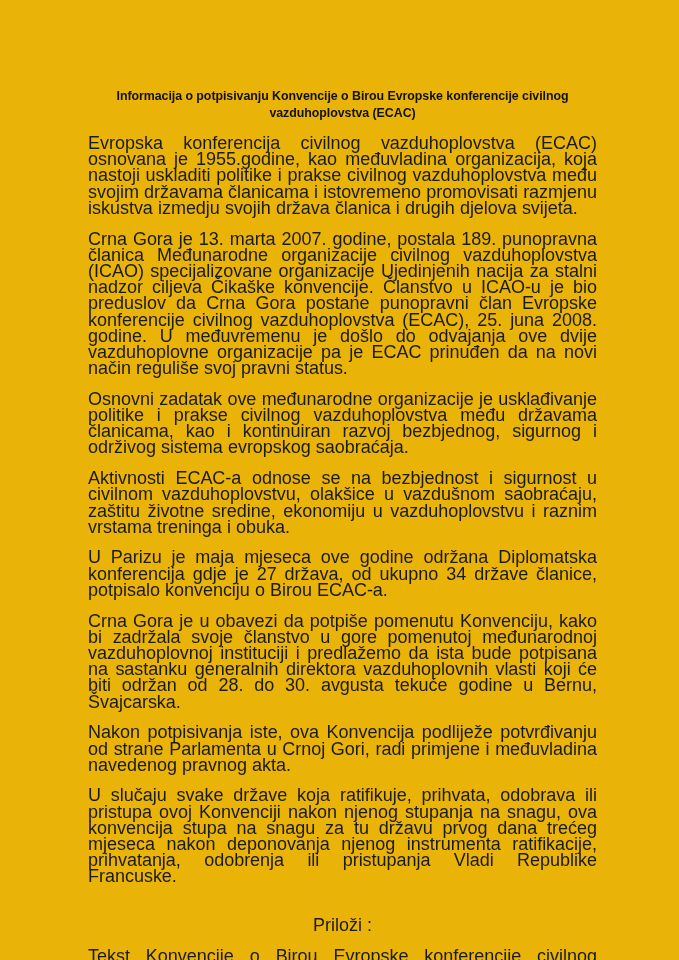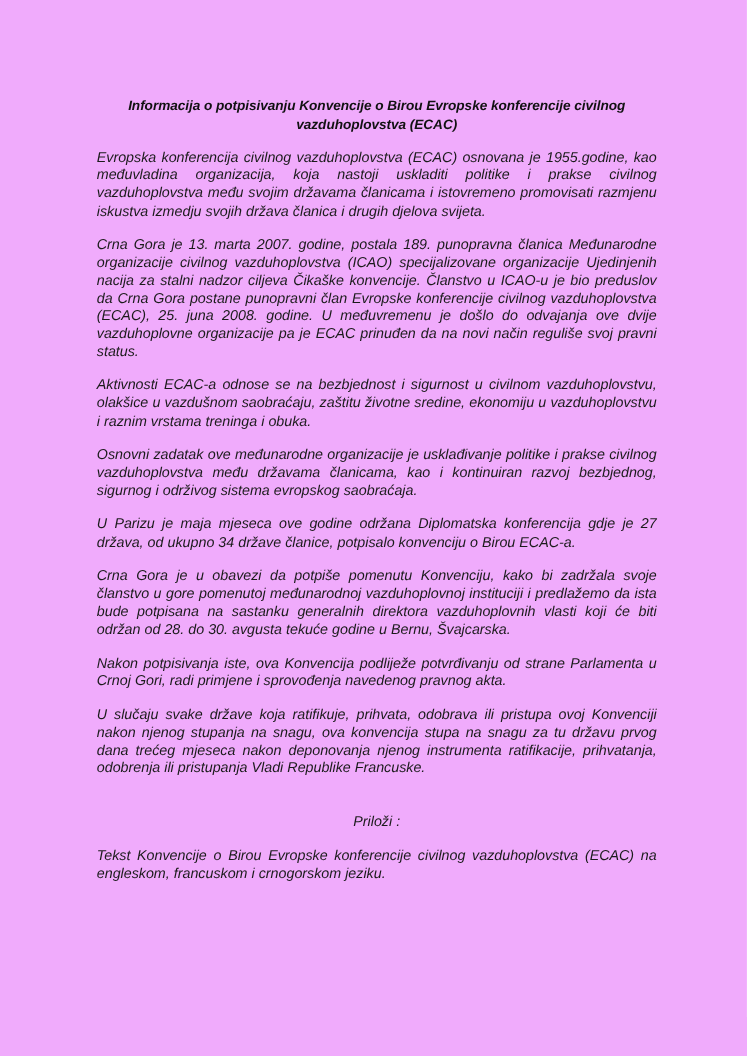--- a/index.html
+++ b/index.html
@@ -9,43 +9,42 @@
     background: #ffffff;
   }
   body {
     font-family: "Liberation Sans", sans-serif;
     color: #1b1b1b;
   }
   .page {
     position: relative;
     width: 679px;
     height: 960px;
-    background: #f0abfc;
+    background: #eab308;
     overflow: hidden;
     box-sizing: border-box;
-    font-style: italic;
   }
   .doc-body {
     position: absolute;
     left: 88px;
     top: 88px;
     width: 509px;
   }
   .doc-title {
     font-size: 12.4px;
     font-weight: bold;
     line-height: 16.5px;
     text-align: center;
     margin: 0 0 14px 0;
     padding: 0 26px;
     letter-spacing: -0.05px;
     color: #111111;
   }
   .para {
-    font-size: 13px;
+    font-size: 18px;
     line-height: 16.2px;
     text-align: justify;
     text-justify: inter-word;
     margin: 0 0 14.5px 0;
     color: #1b1b1b;
     letter-spacing: -0.02px;
     word-spacing: 0.1px;
   }
   .para:last-child {
     margin-bottom: 12px;
@@ -62,29 +61,29 @@
 
 <div class="page">
   <div class="doc-body">
 
     <h1 class="doc-title">Informacija o potpisivanju Konvencije o Birou Evropske konferencije civilnog vazduhoplovstva (ECAC)</h1>
 
     <p class="para">Evropska konferencija civilnog vazduhoplovstva (ECAC) osnovana je 1955.godine, kao međuvladina organizacija, koja nastoji uskladiti politike i prakse civilnog vazduhoplovstva među svojim državama članicama i istovremeno promovisati razmjenu iskustva izmedju svojih država članica i drugih djelova svijeta.</p>
 
     <p class="para">Crna Gora je 13. marta 2007. godine, postala 189. punopravna članica Međunarodne organizacije civilnog vazduhoplovstva (ICAO) specijalizovane organizacije Ujedinjenih nacija za stalni nadzor ciljeva Čikaške konvencije. Članstvo u ICAO-u je bio preduslov da Crna Gora postane punopravni član Evropske konferencije civilnog vazduhoplovstva (ECAC), 25. juna 2008. godine. U međuvremenu je došlo do odvajanja ove dvije vazduhoplovne organizacije pa je ECAC prinuđen da na novi način reguliše svoj pravni status.</p>
 
+    <p class="para">Osnovni zadatak ove međunarodne organizacije je usklađivanje politike i prakse civilnog vazduhoplovstva među državama članicama, kao i kontinuiran razvoj bezbjednog, sigurnog i održivog sistema evropskog saobraćaja.</p>
+
     <p class="para">Aktivnosti ECAC-a odnose se na bezbjednost i sigurnost u civilnom vazduhoplovstvu, olakšice u vazdušnom saobraćaju, zaštitu životne sredine, ekonomiju u vazduhoplovstvu i raznim vrstama treninga i obuka.</p>
-
-    <p class="para">Osnovni zadatak ove međunarodne organizacije je usklađivanje politike i prakse civilnog vazduhoplovstva među državama članicama, kao i kontinuiran razvoj bezbjednog, sigurnog i održivog sistema evropskog saobraćaja.</p>
 
     <p class="para">U Parizu je maja mjeseca ove godine održana Diplomatska konferencija gdje je  27 država, od ukupno 34 države članice, potpisalo konvenciju o Birou ECAC-a.</p>
 
     <p class="para">Crna Gora je u obavezi da potpiše pomenutu Konvenciju, kako bi zadržala svoje članstvo u gore pomenutoj međunarodnoj vazduhoplovnoj instituciji i predlažemo da ista bude potpisana na sastanku generalnih direktora vazduhoplovnih vlasti koji će biti održan od 28. do 30. avgusta tekuće godine u Bernu, Švajcarska.</p>
 
-    <p class="para">Nakon potpisivanja iste, ova Konvencija podliježe potvrđivanju od strane Parlamenta u Crnoj Gori, radi primjene i sprovođenja navedenog pravnog akta.</p>
+    <p class="para">Nakon potpisivanja iste, ova Konvencija podliježe potvrđivanju od strane Parlamenta u Crnoj Gori, radi primjene i međuvladina navedenog pravnog akta.</p>
 
 
     <p class="para">U slučaju svake države koja ratifikuje, prihvata, odobrava ili pristupa ovoj Konvenciji nakon njenog stupanja na snagu, ova konvencija stupa na snagu za tu državu prvog dana trećeg mjeseca nakon deponovanja njenog instrumenta ratifikacije, prihvatanja, odobrenja ili pristupanja Vladi Republike Francuske.</p>
 
     <div class="spacer-lg"></div>
 
     <p class="para no-justify">Priloži :</p>
 
     <p class="para">Tekst Konvencije o Birou Evropske konferencije civilnog vazduhoplovstva (ECAC) na engleskom, francuskom i crnogorskom jeziku.</p>
 

